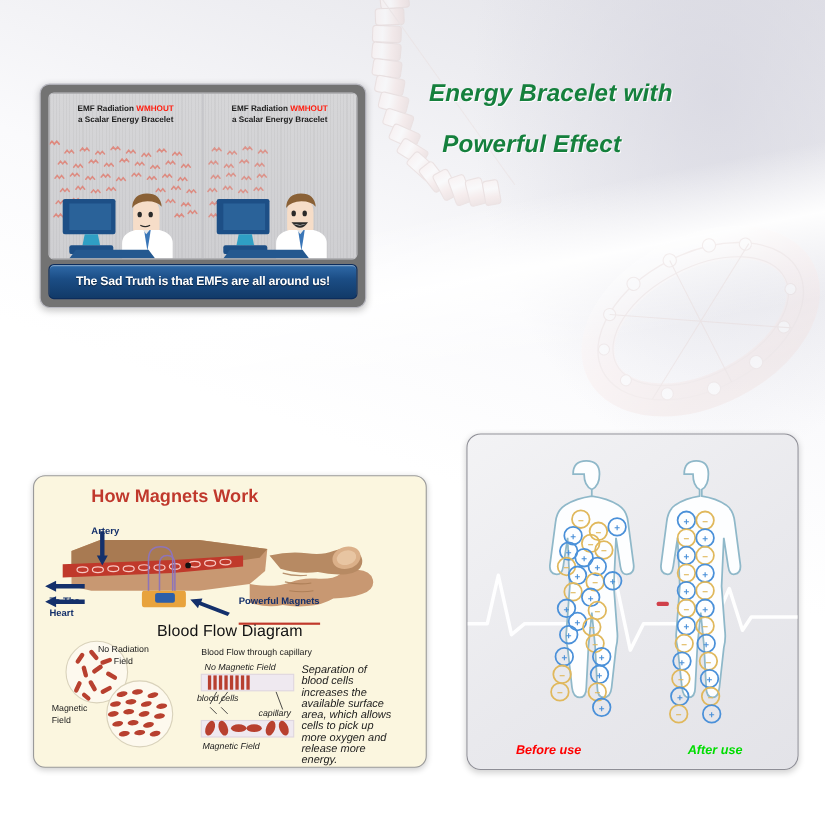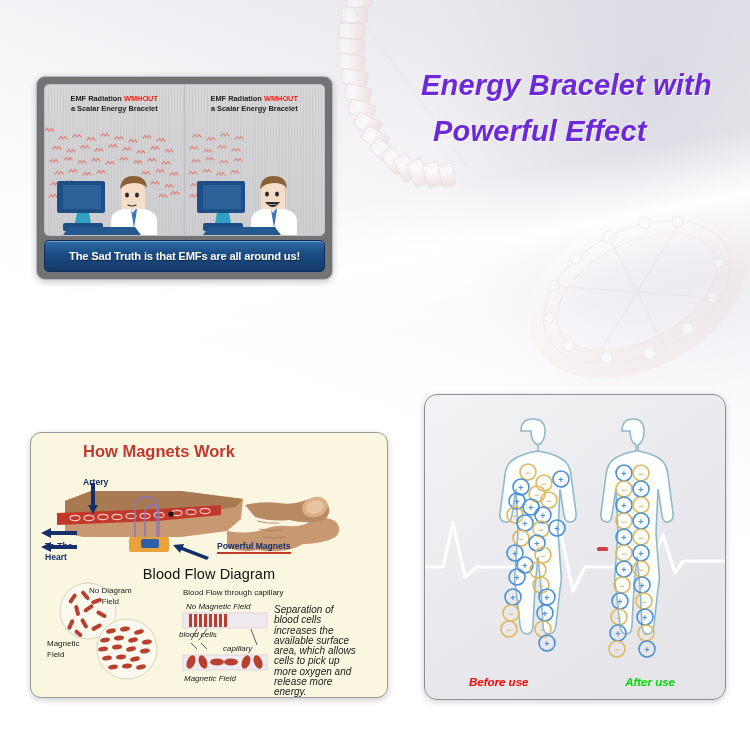--- a/index.html
+++ b/index.html
@@ -25,23 +25,23 @@
     position:absolute; right:0; top:0; width:44%; height:58%;
     background:radial-gradient(ellipse at 70% 20%,rgba(214,214,224,.75) 0%,rgba(255,255,255,0) 68%);
   }
 
   
   .brac{ position:absolute; opacity:.5; }
   .brac svg{ display:block; }
 
   
   .headline{
-    position:absolute; left:421px; top:62px; width:330px;
-    color:#6d28d9; font-weight:bold; font-style:italic;
-    font-size:29px; line-height:46px; letter-spacing:.2px;
+    position:absolute; left:390px; top:62px; width:330px;
+    color:#15803d; font-weight:bold; font-style:italic;
+    font-size:22px; line-height:46px; letter-spacing:.2px;
     text-shadow:1px 1px 0 rgba(255,255,255,.9);
   }
   .headline .l2{ padding-left:12px; }
 
   
   .emf-card{
     position:absolute; left:36px; top:76px; width:297px; height:204px;
     background:#737373; border:1px solid #b9b9c2; border-radius:9px;
     box-shadow:0 2px 7px rgba(0,0,0,.22);
     padding:7px 7px 6px 7px;
@@ -82,21 +82,21 @@
   }
   .mag-title{
     position:absolute; left:52px; top:9px;
     font-size:16.5px; font-weight:bold; color:#c0392b;
     text-shadow:.5px .5px 0 rgba(255,255,255,.7);
   }
   .lbl{ position:absolute; font-weight:bold; color:#14306b; font-size:8.6px; line-height:11px; }
   .lbl-art{ left:52px; top:44px; }
   .lbl-heart{ left:14px; top:108px; }
   .lbl-pm{ left:186px; top:108px; }
-  .lbl-pm u{ text-decoration:none; border-bottom:2px solid #c0392b; padding-bottom:1px; }
+  .lbl-pm u{ text-decoration:none; border-bottom:2px solid #c0392b; padding-bottom:15px; }
   .bfd-title{
     position:absolute; left:0; right:0; top:133px; text-align:center;
     font-size:14.5px; color:#111; letter-spacing:.1px;
   }
   .sm{ position:absolute; font-size:8px; color:#1a1a1a; line-height:10.5px; }
   .smi{ position:absolute; font-size:8px; color:#1a1a1a; font-style:italic; line-height:10.5px; }
   .para{
     position:absolute; left:243px; top:172px; width:82px;
     font-size:10px; font-style:italic; line-height:10.3px; color:#1a1a1a;
   }
@@ -487,31 +487,31 @@
       <span>To The</span><br>
       <span>Heart</span>
     </div>
     <div class="lbl lbl-pm">
       <u>Powerful Magnets</u>
     </div>
 
     <div class="bfd-title">Blood Flow Diagram</div>
 
     <div class="sm" style="left:58px;top:153px;text-align:center;">
-      <span>No Diagram</span><br>
+      <span>No Radiation</span><br>
       <span>Field</span>
     </div>
     <div class="sm" style="left:16px;top:206px;">
       <span>Magnetic</span><br>
       <span>Field</span>
     </div>
     <div class="sm" style="left:152px;top:155px;">Blood Flow through capillary</div>
     <div class="smi" style="left:155px;top:169px;">No Magnetic Field</div>
     <div class="smi" style="left:148px;top:197px;">blood cells</div>
-    <div class="smi" style="left:192px;top:211px;text-align:center;">capillary</div>
+    <div class="smi" style="left:204px;top:211px;text-align:center;">capillary</div>
     <div class="smi" style="left:153px;top:241px;text-align:right;">Magnetic Field</div>
 
     <div class="para">Separation of blood cells increases the available surface area, which allows cells to pick up more oxygen and release more energy.</div>
   </div>
 
   <div class="body-card">
     <svg style="position:absolute;left:0;top:0;" width="302" height="306" viewBox="0 0 302 306">
 
       <g stroke="#ffffff" stroke-width="3.2" fill="none" stroke-linejoin="round" opacity=".95">
         <path d="M0 172 L18 172 L28 128 L40 182 L52 172 L118 172 L132 120 L148 196 L160 172 L224 172 L238 140 L250 178 L258 166 L302 166"></path>

